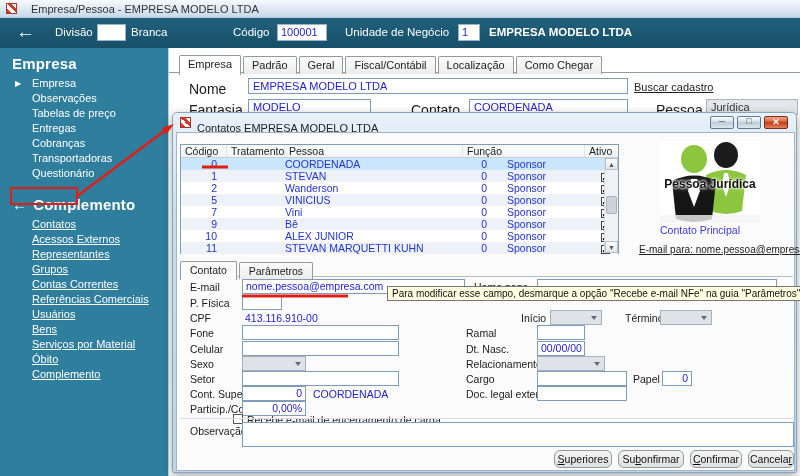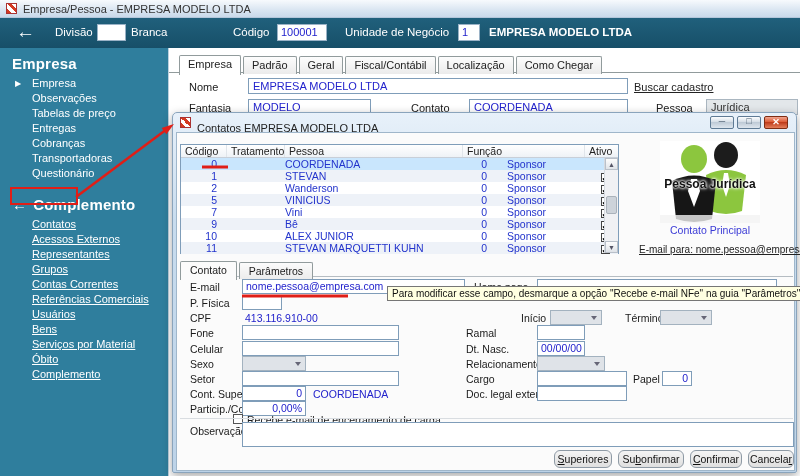--- a/index.html
+++ b/index.html
@@ -2,21 +2,21 @@
 <html><head>
 <meta charset="utf-8">
 <style>
   * { margin:0; padding:0; box-sizing:border-box; }
   html,body { width:800px; height:476px; overflow:hidden; }
   body { font-family:"Liberation Sans", sans-serif; font-size:11px; color:#1a1a1a; background:#dfe9f3; position:relative; }
 
   
   .app-titlebar { position:absolute; left:0; top:0; width:800px; height:18px;
     background:linear-gradient(#f7fafd,#d9e5f1 60%,#c9d9ea); border-bottom:1px solid #b3c6da;
-    display:flex; align-items:center; padding-left:6px; gap:6px; }
+    display:flex; align-items:center; padding-left:6px; gap:14px; }
   .app-icon { width:11px; height:11px; background:
     linear-gradient(45deg,#d43a22 25%,#fff 25%,#fff 50%,#d43a22 50%,#d43a22 75%,#fff 75%); border:1px solid #a33; }
   .app-title { font-size:11px; color:#333; }
 
   .topbar { position:absolute; left:0; top:18px; width:800px; height:30px;
     background:linear-gradient(#20607c,#174f68); color:#fff; }
   .topbar .back { position:absolute; left:16px; top:3px; font-size:19px; font-weight:bold; color:#fff; cursor:pointer; }
   .tb-label { position:absolute; top:8px; font-size:11.5px; color:#fff; }
   .tb-input { position:absolute; top:6px; height:17px; background:#fff; border:1px solid #9ab2c6;
     color:#2222cc; font-size:11px; padding:1px 3px; }
@@ -30,21 +30,21 @@
   .snav-item .tri { position:absolute; left:15px; top:2px; font-size:8px; }
   .snav2 .snav-item { text-decoration:underline; }
 
   
   .main { position:absolute; left:168px; top:48px; width:632px; height:428px; background:#fff; border-left:1px solid #bcd0de; }
   .mtabs { position:absolute; left:10px; top:6px; display:flex; align-items:flex-end; }
   .mtab { border:1px solid #919b9c; border-bottom:none; background:linear-gradient(#fdfdfd,#ebebeb);
     padding:2px 8px 3px 8px; margin-right:2px; font-size:11px; border-radius:2px 2px 0 0; cursor:pointer; color:#222; }
   .mtab.active { background:#fff; font-weight:normal; padding-bottom:5px; position:relative; top:1px; }
   .mtabline { position:absolute; left:0; top:24px; width:632px; border-bottom:1px solid #919b9c; }
-  .f-label { position:absolute; font-size:11px; color:#1a1a1a; white-space:nowrap; }
+  .f-label { position:absolute; font-size:14px; color:#1a1a1a; white-space:nowrap; }
   .f-input { position:absolute; background:#fff; border:1px solid #7f9db9; height:16px; font-size:11px;
     color:#2222cc; padding:1px 4px; white-space:nowrap; overflow:hidden; }
   .f-input.gray { background:#e3e7ea; color:#333; border-color:#aab6c0; }
   .f-link { position:absolute; color:#222; text-decoration:underline; cursor:pointer; font-size:11px; white-space:nowrap; }
 
   
   .dialog { position:absolute; left:172px; top:112px; width:625px; height:361px;
     background:linear-gradient(#e8f1fa,#c8dcee 30%,#bdd3e8); border:1px solid #8aa4bc; border-radius:5px 5px 2px 2px;
     box-shadow:0 3px 10px rgba(0,0,0,.35); }
   .d-titlebar { position:absolute; left:0; top:0; right:0; height:19px; display:flex; align-items:center; padding-left:7px; gap:6px; }
@@ -77,21 +77,21 @@
     line-height:8px; color:#111; font-weight:bold; vertical-align:middle; }
   .vscroll { position:absolute; right:0; top:13px; bottom:0; width:14px; background:#f0f1f4; border-left:1px solid #d5dae0; }
   .varrow { position:absolute; left:0; width:13px; height:12px; background:linear-gradient(#fdfdfd,#dfe3e8);
     border:1px solid #b9c0c9; font-size:7px; text-align:center; line-height:11px; color:#556; }
   .vthumb { position:absolute; left:1px; top:38px; width:11px; height:18px; background:#cdd3da; border:1px solid #aab2bb; border-radius:2px; }
 
   
   .pj-panel { position:absolute; left:483px; top:8px; width:100px; height:82px; background:#fff; }
   .pj-caption { position:absolute; left:-6px; top:36px; width:112px; text-align:center; font-size:12px; font-weight:bold;
     color:#111; text-shadow:0 0 2px #fff,0 0 3px #fff,0 0 4px #fff; }
-  .pj-link { position:absolute; left:483px; top:91px; width:100px; text-align:center; color:#3b3bd6; font-size:10.5px; cursor:pointer; }
+  .pj-link { position:absolute; left:483px; top:91px; width:100px; text-align:left; color:#3b3bd6; font-size:10.5px; cursor:pointer; }
   .mailto-link { position:absolute; left:462px; top:111px; width:156px; text-align:center; font-size:10px;
     color:#222; text-decoration:underline; white-space:nowrap; cursor:pointer; }
 
   
   .dtabs { position:absolute; left:3px; top:127px; display:flex; align-items:flex-end; }
   .dtab { border:1px solid #919b9c; border-bottom:none; background:linear-gradient(#fbfbfb,#ececec);
     padding:2px 9px; margin-right:2px; font-size:10.5px; border-radius:2px 2px 0 0; cursor:pointer; }
   .dtab.active { background:#fbfbfb; position:relative; top:1px; padding-bottom:4px; }
   .dtabline { position:absolute; left:3px; top:143px; width:613px; border-bottom:1px solid #b5bcc2; }
 

